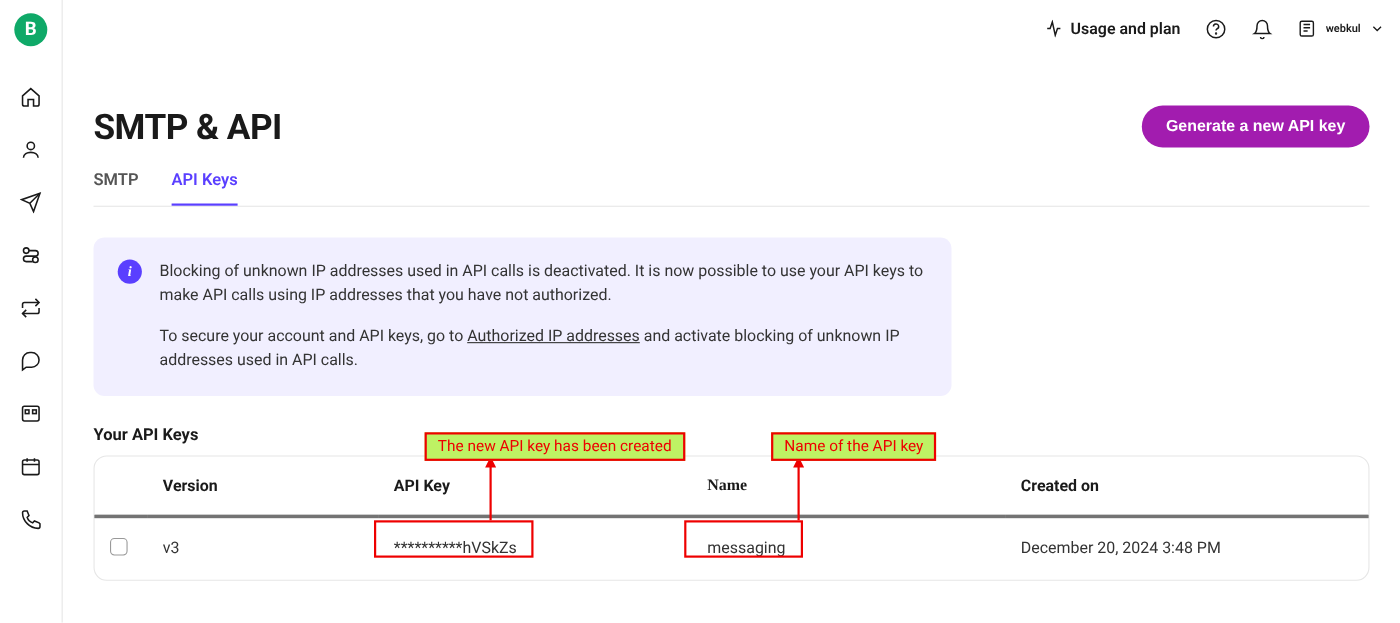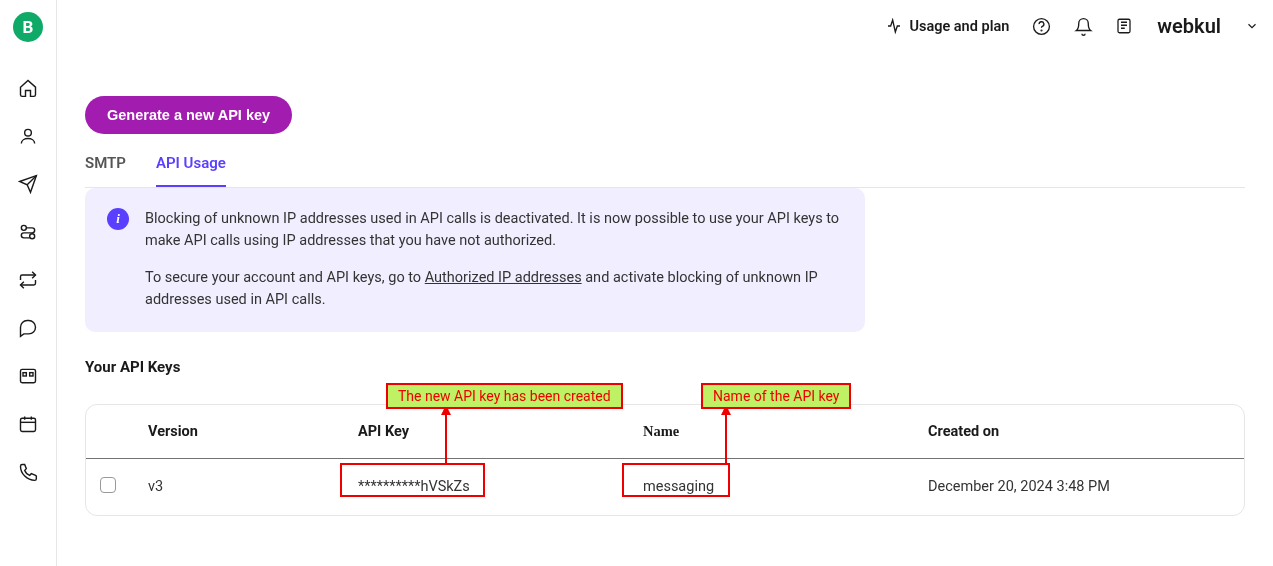--- a/index.html
+++ b/index.html
@@ -55,60 +55,60 @@
   }
   .usage-plan {
     display:flex;align-items:center;gap:7px;
     font-weight:600;font-size:14.5px;cursor:pointer;
   }
   .topbar-icon {
     width:20px;height:20px;display:flex;align-items:center;justify-content:center;
     cursor:pointer;
   }
   .topbar-icon svg{width:19px;height:19px;stroke:#1a1a1a;fill:none;stroke-width:1.7;}
-  .user-menu{display:flex;align-items:center;gap:24px;font-weight:600;font-size:20px;cursor:pointer;}
+  .user-menu{display:flex;align-items:center;gap:8px;font-weight:600;font-size:10px;cursor:pointer;}
 
   
   .main {
     position:absolute;
     left:57px; right:0; top:52px; bottom:0;
     padding: 44px 28px 0 28px;
     overflow:auto;
   }
   .page-head {display:flex;align-items:center;justify-content:space-between;margin-bottom:20px;}
   .page-title {font-size:32px;font-weight:700;letter-spacing:-0.5px;}
   .gen-btn {
     background:#a21caf;color:#fff;border:none;border-radius:22px;
     padding:11px 22px;font-size:14.5px;font-weight:600;cursor:pointer;
   }
 
-  .tabs {display:flex;gap:30px;border-bottom:1px solid #e6e6e6;}
+  .tabs {display:flex;gap:30px;border-bottom:1px solid #e6e6e6;margin-bottom:28px;}
   .tab {padding:0 0 13px 0;font-size:15px;font-weight:600;color:#555;cursor:pointer;border-bottom:2px solid transparent;}
   .tab.active{color:#5a3fff;border-bottom-color:#5a3fff;}
 
   .info-box {
     background:#f1efff;border-radius:10px;padding:20px 22px;
     display:flex;gap:16px;max-width:780px;margin-bottom:26px;
   }
   .info-icon {
     width:22px;height:22px;border-radius:50%;background:#5a3fff;color:#fff;
     display:flex;align-items:center;justify-content:center;font-weight:700;font-size:13px;flex:none;
     font-style:italic;font-family:Georgia,serif;
   }
   .info-text{font-size:14.5px;line-height:1.55;color:#333;}
   .info-text p{margin-bottom:14px;}
   .info-text p:last-child{margin-bottom:0;}
   .info-text a{color:#333;text-decoration:underline;cursor:pointer;}
 
-  .section-title{font-size:15px;font-weight:700;margin-bottom:28px;}
+  .section-title{font-size:15px;font-weight:700;margin-bottom:10px;}
 
   .table-wrap{border:1px solid #e6e6e6;border-radius:12px;overflow:visible;position:relative;}
   table{width:100%;border-collapse:collapse;}
   th,td{text-align:left;padding:18px 14px;font-size:14.5px;}
-  th{font-weight:700;color:#1a1a1a;border-bottom:1px solid #737373;}
+  th{font-weight:700;color:#1a1a1a;border-bottom:3px solid #737373;}
   td{color:#333;}
   .cb{width:16px;height:16px;border:1.5px solid #999;border-radius:4px;cursor:pointer;display:inline-block;}
 
   
   .annot{position:absolute;border:2px solid #e00;color:#e00;background:#bef264;padding:3px 10px;font-size:14px;white-space:nowrap;z-index:5;}
   .arrow{position:absolute;z-index:4;}
   .arrow line{stroke:#e00;stroke-width:2;}
   .arrow polygon{fill:#e00;}
   .cell-box{position:absolute;border:2px solid #e00;z-index:4;pointer-events:none;}
 </style>
@@ -202,26 +202,27 @@
       </svg>
     <span>webkul</span>
     <svg width="14" height="14" viewBox="0 0 24 24" fill="none" stroke="#1a1a1a" stroke-width="2">
         <path d="M6 9l6 6 6-6"></path>
       </svg>
   </div>
 </div>
 
 <div class="main">
   <div class="page-head">
+    <h1 class="page-title">SMTP &amp; API</h1>
     <button class="gen-btn">Generate a new API key</button>
   </div>
 
   <div class="tabs">
     <div class="tab">SMTP</div>
-    <div class="tab active">API Usage</div>
+    <div class="tab active">API Keys</div>
   </div>
 
   <div class="info-box">
     <div class="info-icon">i</div>
     <div class="info-text">
       <p>Blocking of unknown IP addresses used in API calls is deactivated. It is now possible to use your API keys to make API calls using IP addresses that you have not authorized.</p>
       <p>
         <span>To secure your account and API keys, go to </span><a>Authorized IP addresses</a><span> and activate blocking of unknown IP addresses used in API calls.</span>
       </p>
     </div>

